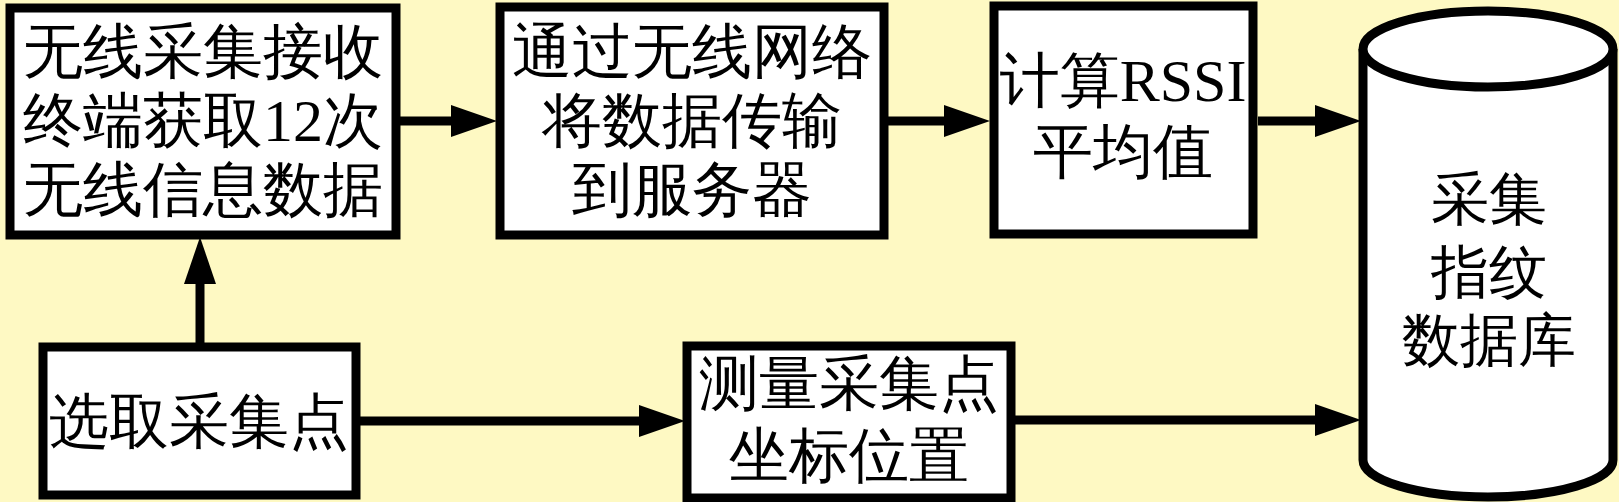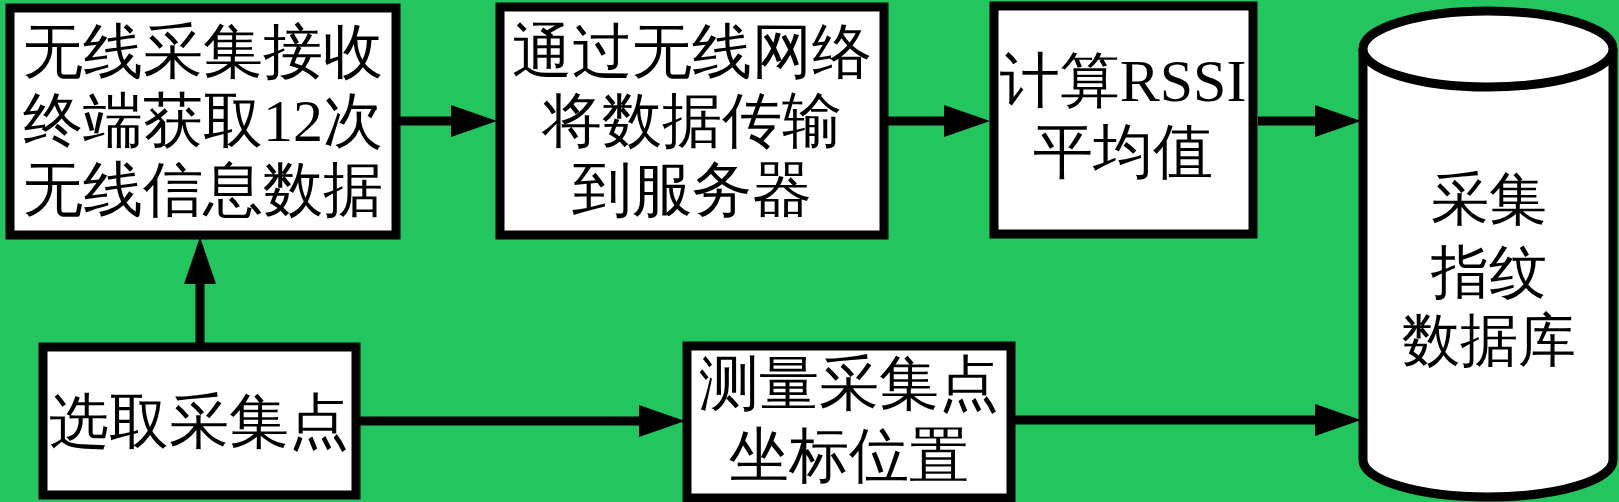--- a/index.html
+++ b/index.html
@@ -4,21 +4,21 @@
 <style>
   html, body {
     margin: 0;
     padding: 0;
     background: #ffffff;
   }
   .stage {
     position: relative;
     width: 1619px;
     height: 502px;
-    background: #22c55e;
+    background: #fef9c3;
     overflow: hidden;
   }
   svg {
     display: block;
   }
   .shape {
     fill: #ffffff;
     stroke: #000000;
     stroke-width: 9;
   }

